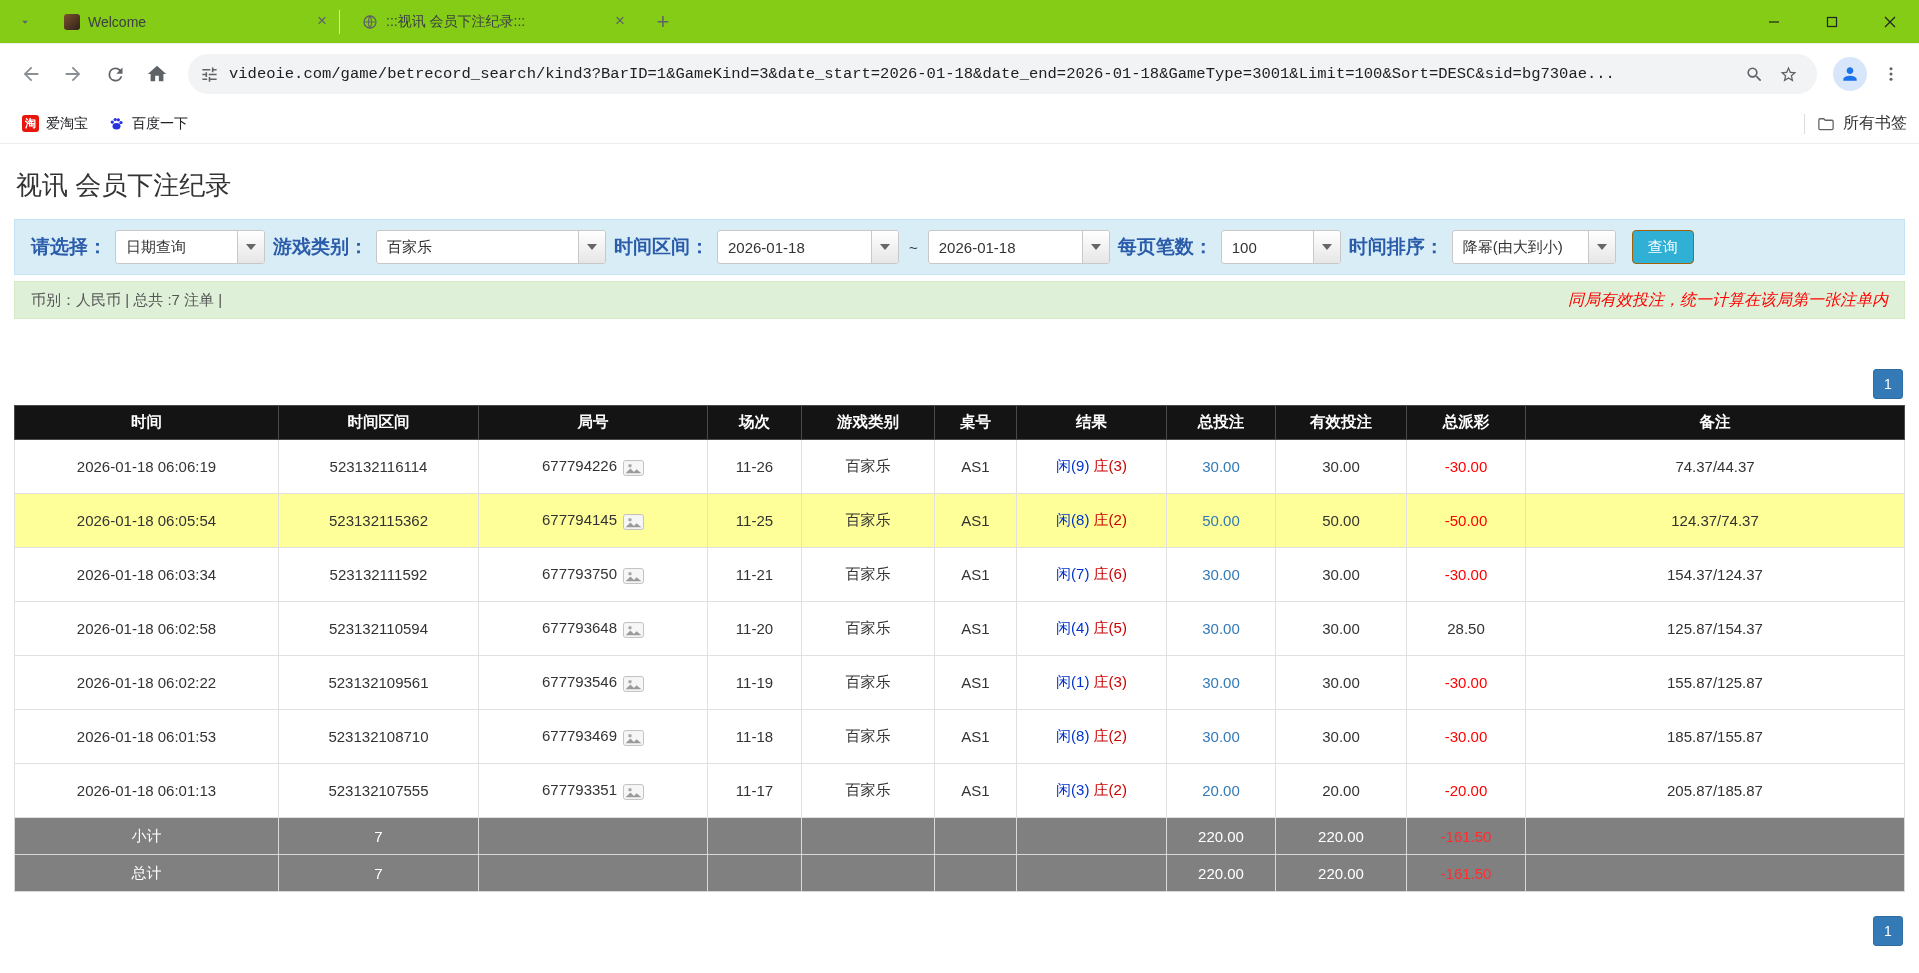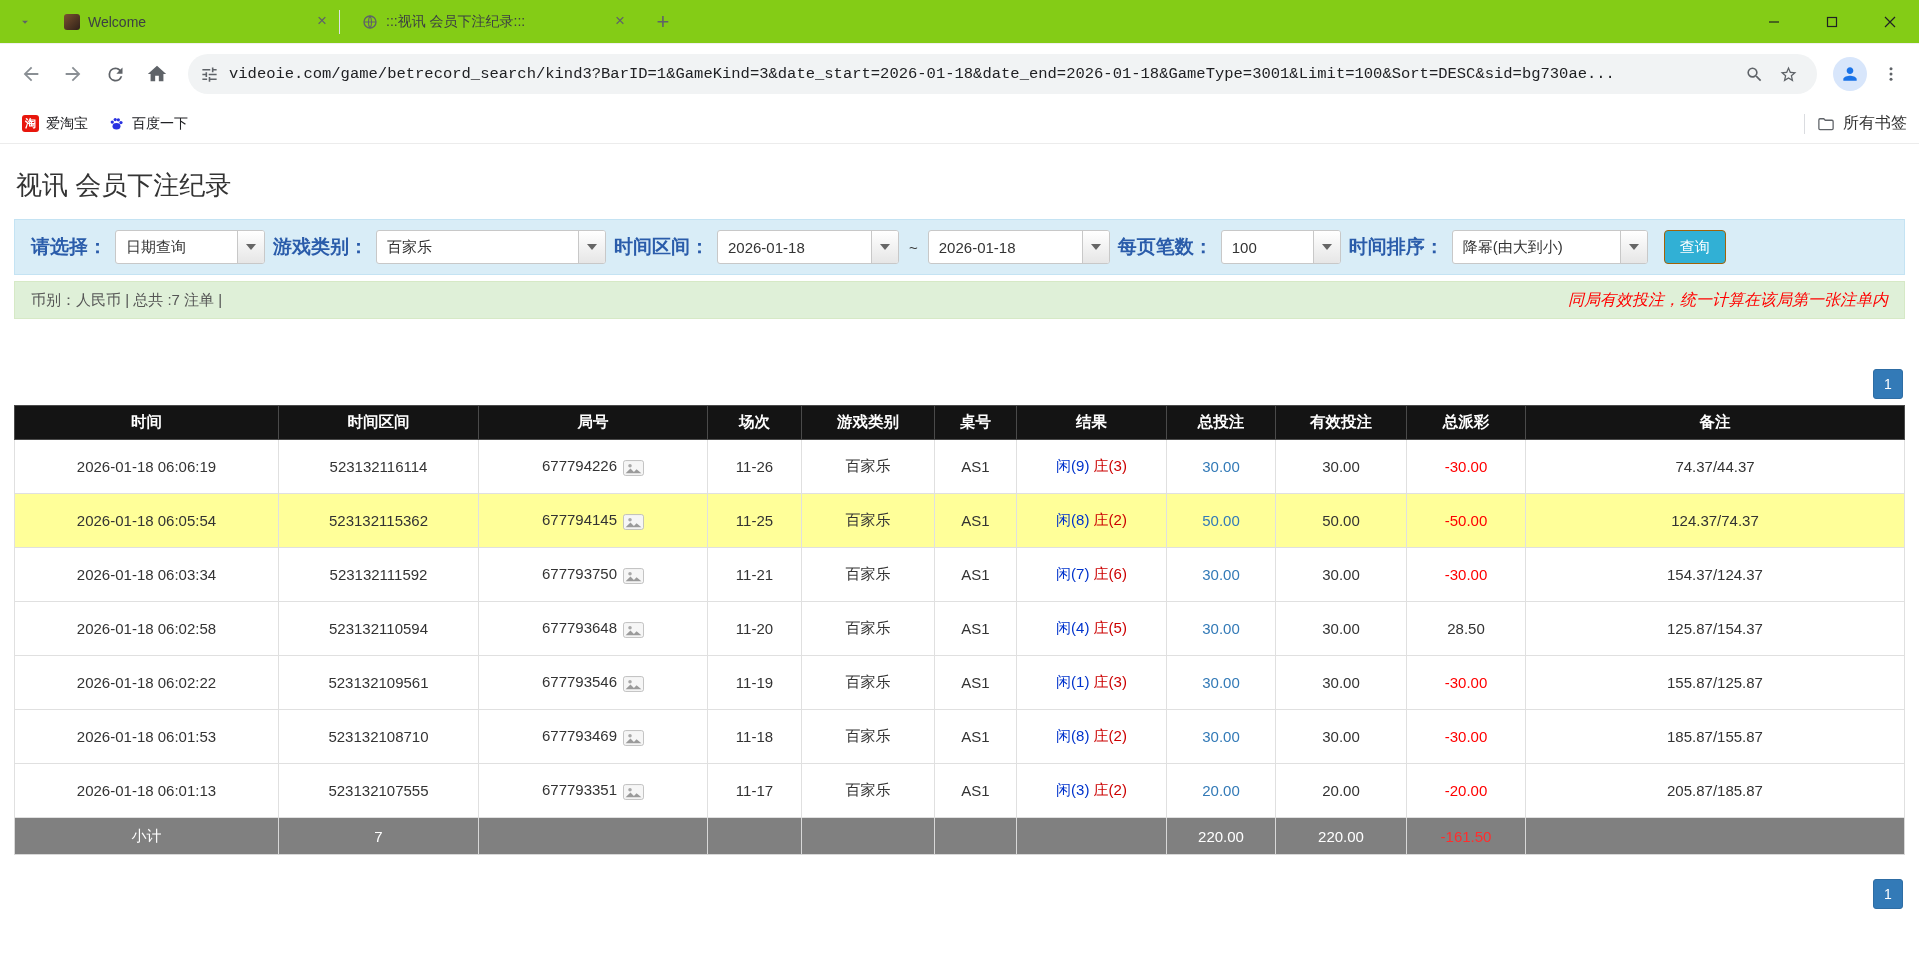--- a/index.html
+++ b/index.html
@@ -90,21 +90,21 @@
     border: 1px solid #c8c8c8; border-radius: 3px; overflow: hidden;
   }
   .combo .val { flex: 1; display: flex; align-items: center; padding: 0 10px; font-size: 15px; color: #333; white-space: nowrap; }
   .combo .caret-btn {
     width: 27px; border-left: 1px solid #c8c8c8;
     background: linear-gradient(#ffffff, #e6e6e6);
     display: flex; align-items: center; justify-content: center;
   }
   .caret-btn svg { width: 10px; height: 6px; }
   .w-select { width: 150px; } .w-game { width: 230px; } .w-date { width: 182px; }
-  .w-size { width: 120px; } .w-sort { width: 196px; }
+  .w-size { width: 120px; } .w-sort { width: 164px; }
   .tilde { font-size: 15px; color: #333; padding: 0 2px; }
   .btn-query {
     background: var(--query-button-bg, #31b0d5); color: #fff; border: 1px solid #a16207;
     border-radius: 4px; height: 34px; padding: 0 15px; font-size: 15px; margin-left: 8px;
     font-family: inherit;
   }
 
   .summary-bar {
     background: var(--info-bar-bg, #dff0d8); border: 1px solid #d6e9c6;
     margin-top: 6px; height: 38px; display: flex; align-items: center;
@@ -500,19 +500,32 @@
           <td class=""></td>
           <td class=""></td>
           <td class=""></td>
           <td class=""></td>
           <td class=""></td>
           <td class="">220.00</td>
           <td class="">220.00</td>
           <td class="neg">-161.50</td>
           <td class=""></td>
         </tr>
+        <tr class="footer-row">
+          <td class="">总计</td>
+          <td class="">7</td>
+          <td class=""></td>
+          <td class=""></td>
+          <td class=""></td>
+          <td class=""></td>
+          <td class=""></td>
+          <td class="">220.00</td>
+          <td class="">220.00</td>
+          <td class="neg">-161.50</td>
+          <td class=""></td>
+        </tr>
       </tbody>
   </table>
 
   <div class="pager pager-bottom">
     <span class="page-btn">1</span>
   </div>
 </div>
 
 </body></html>

